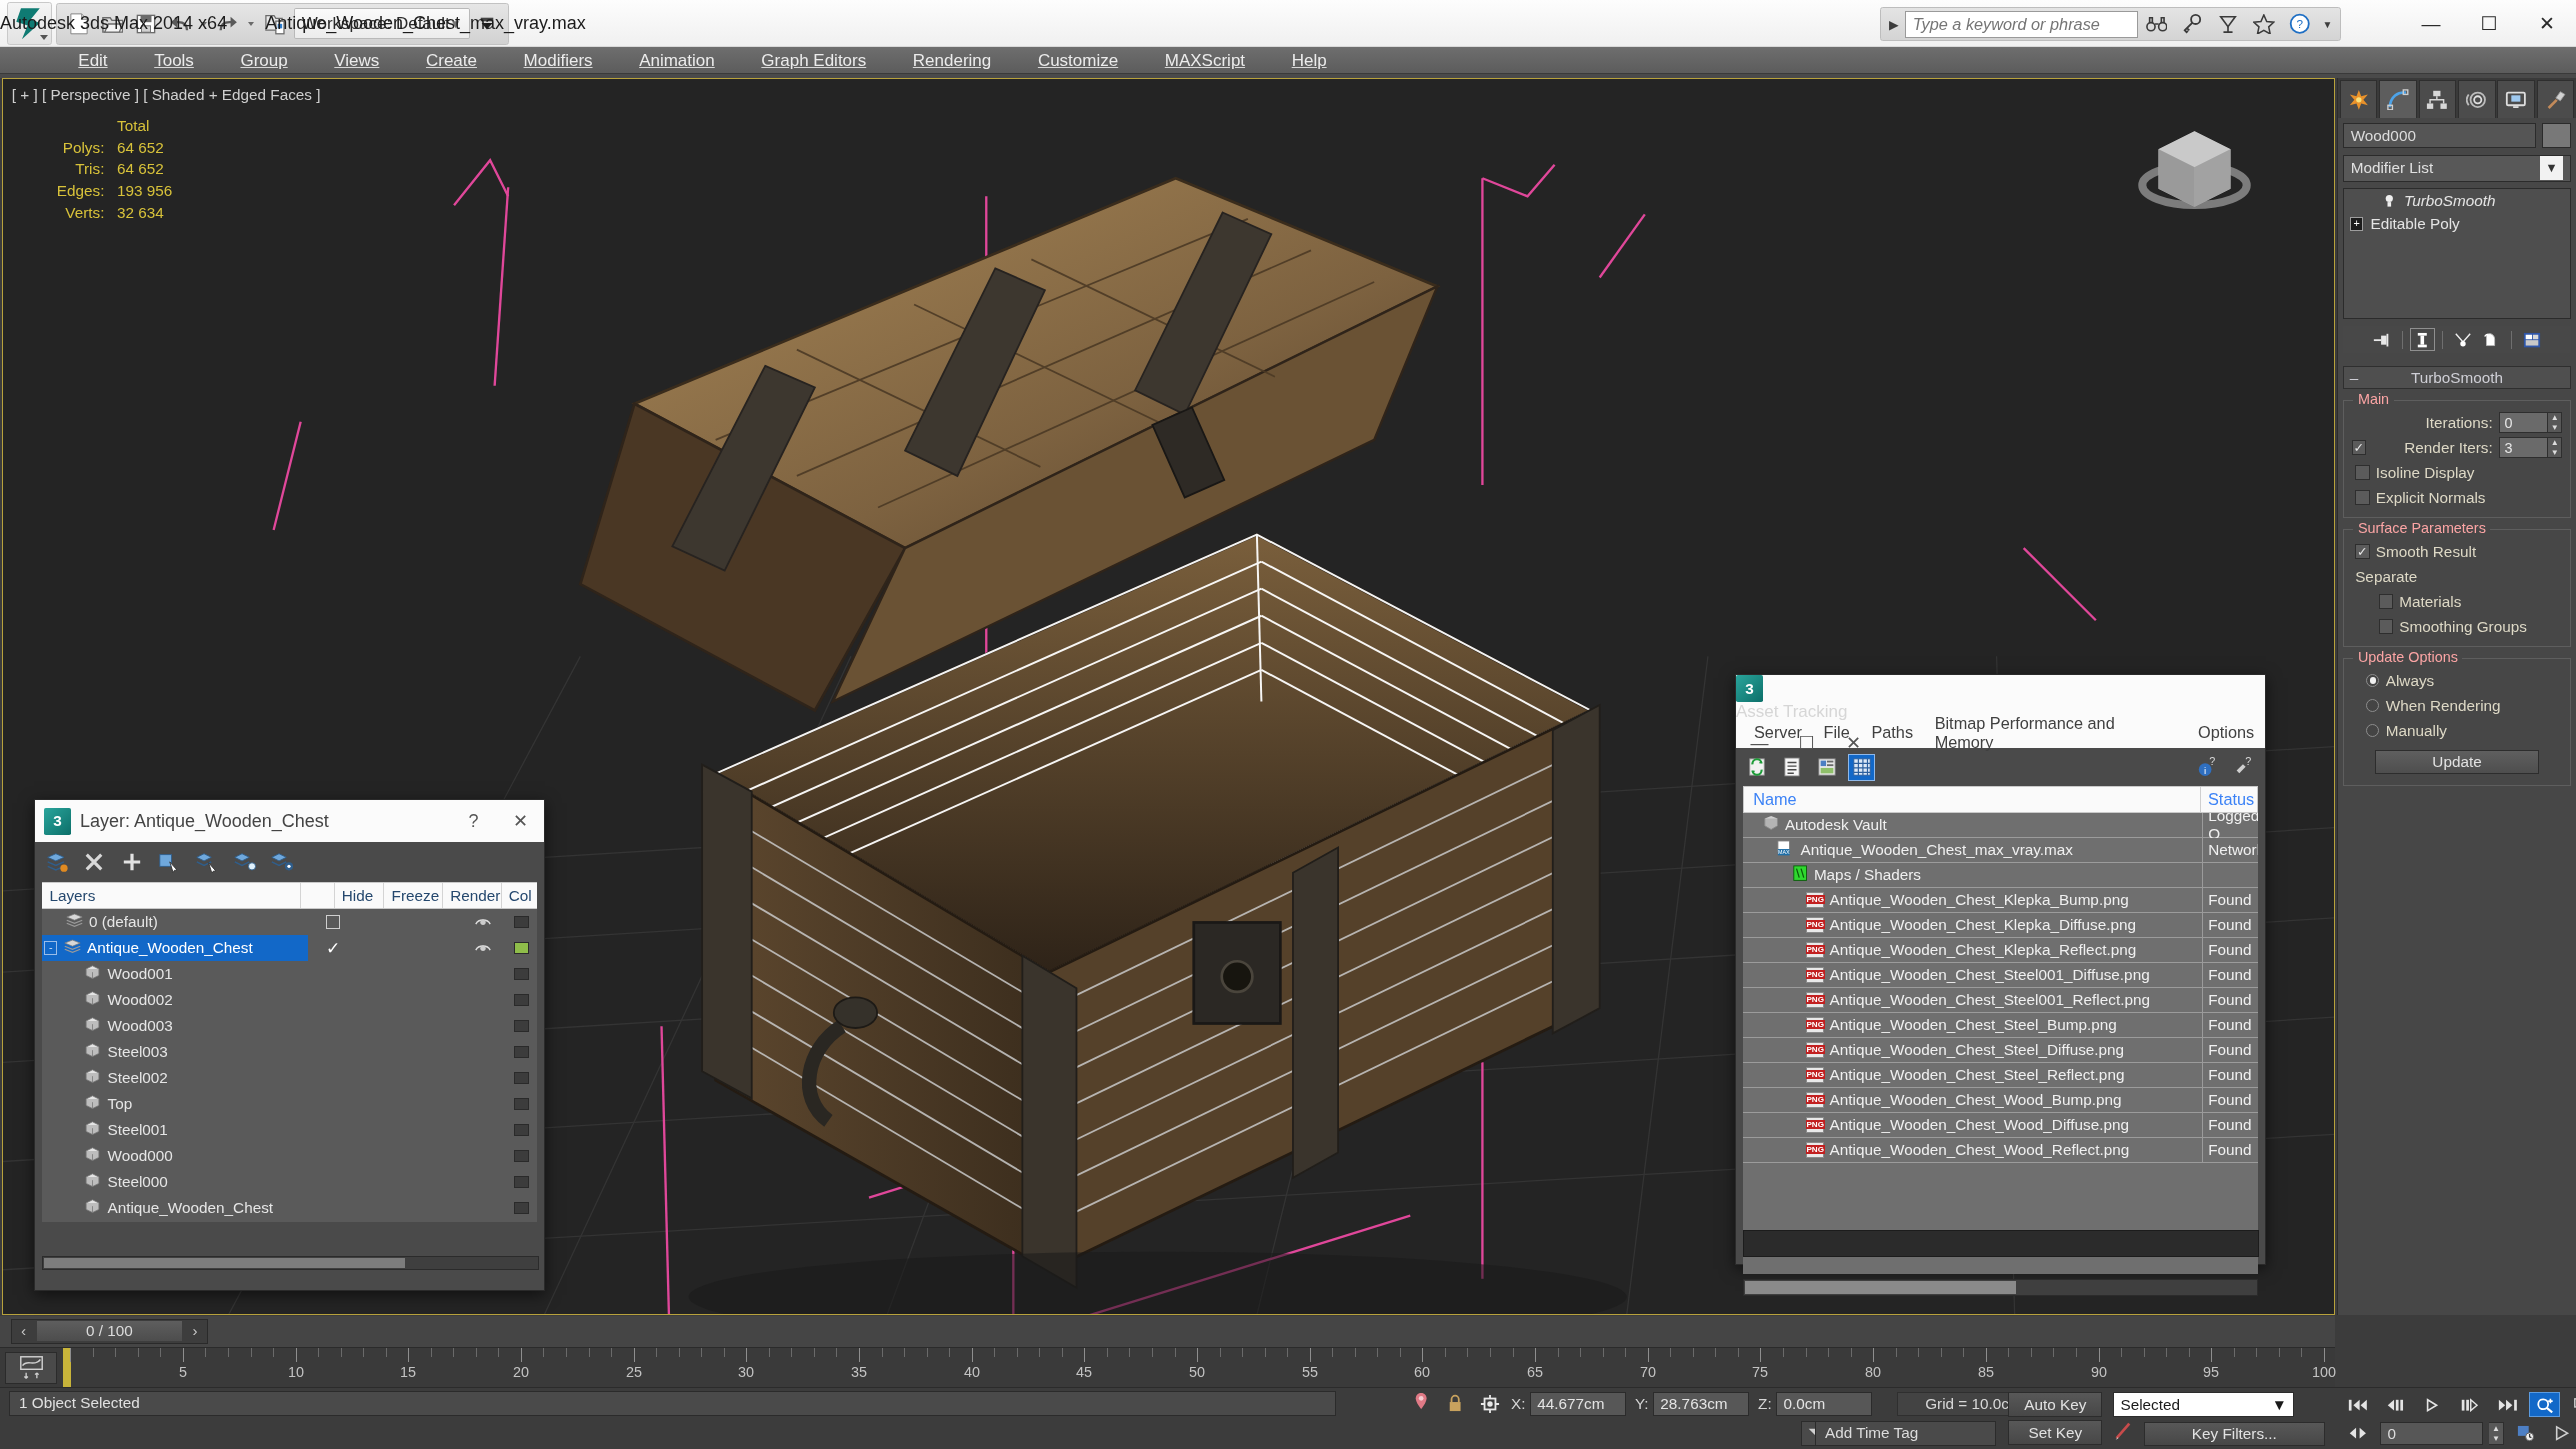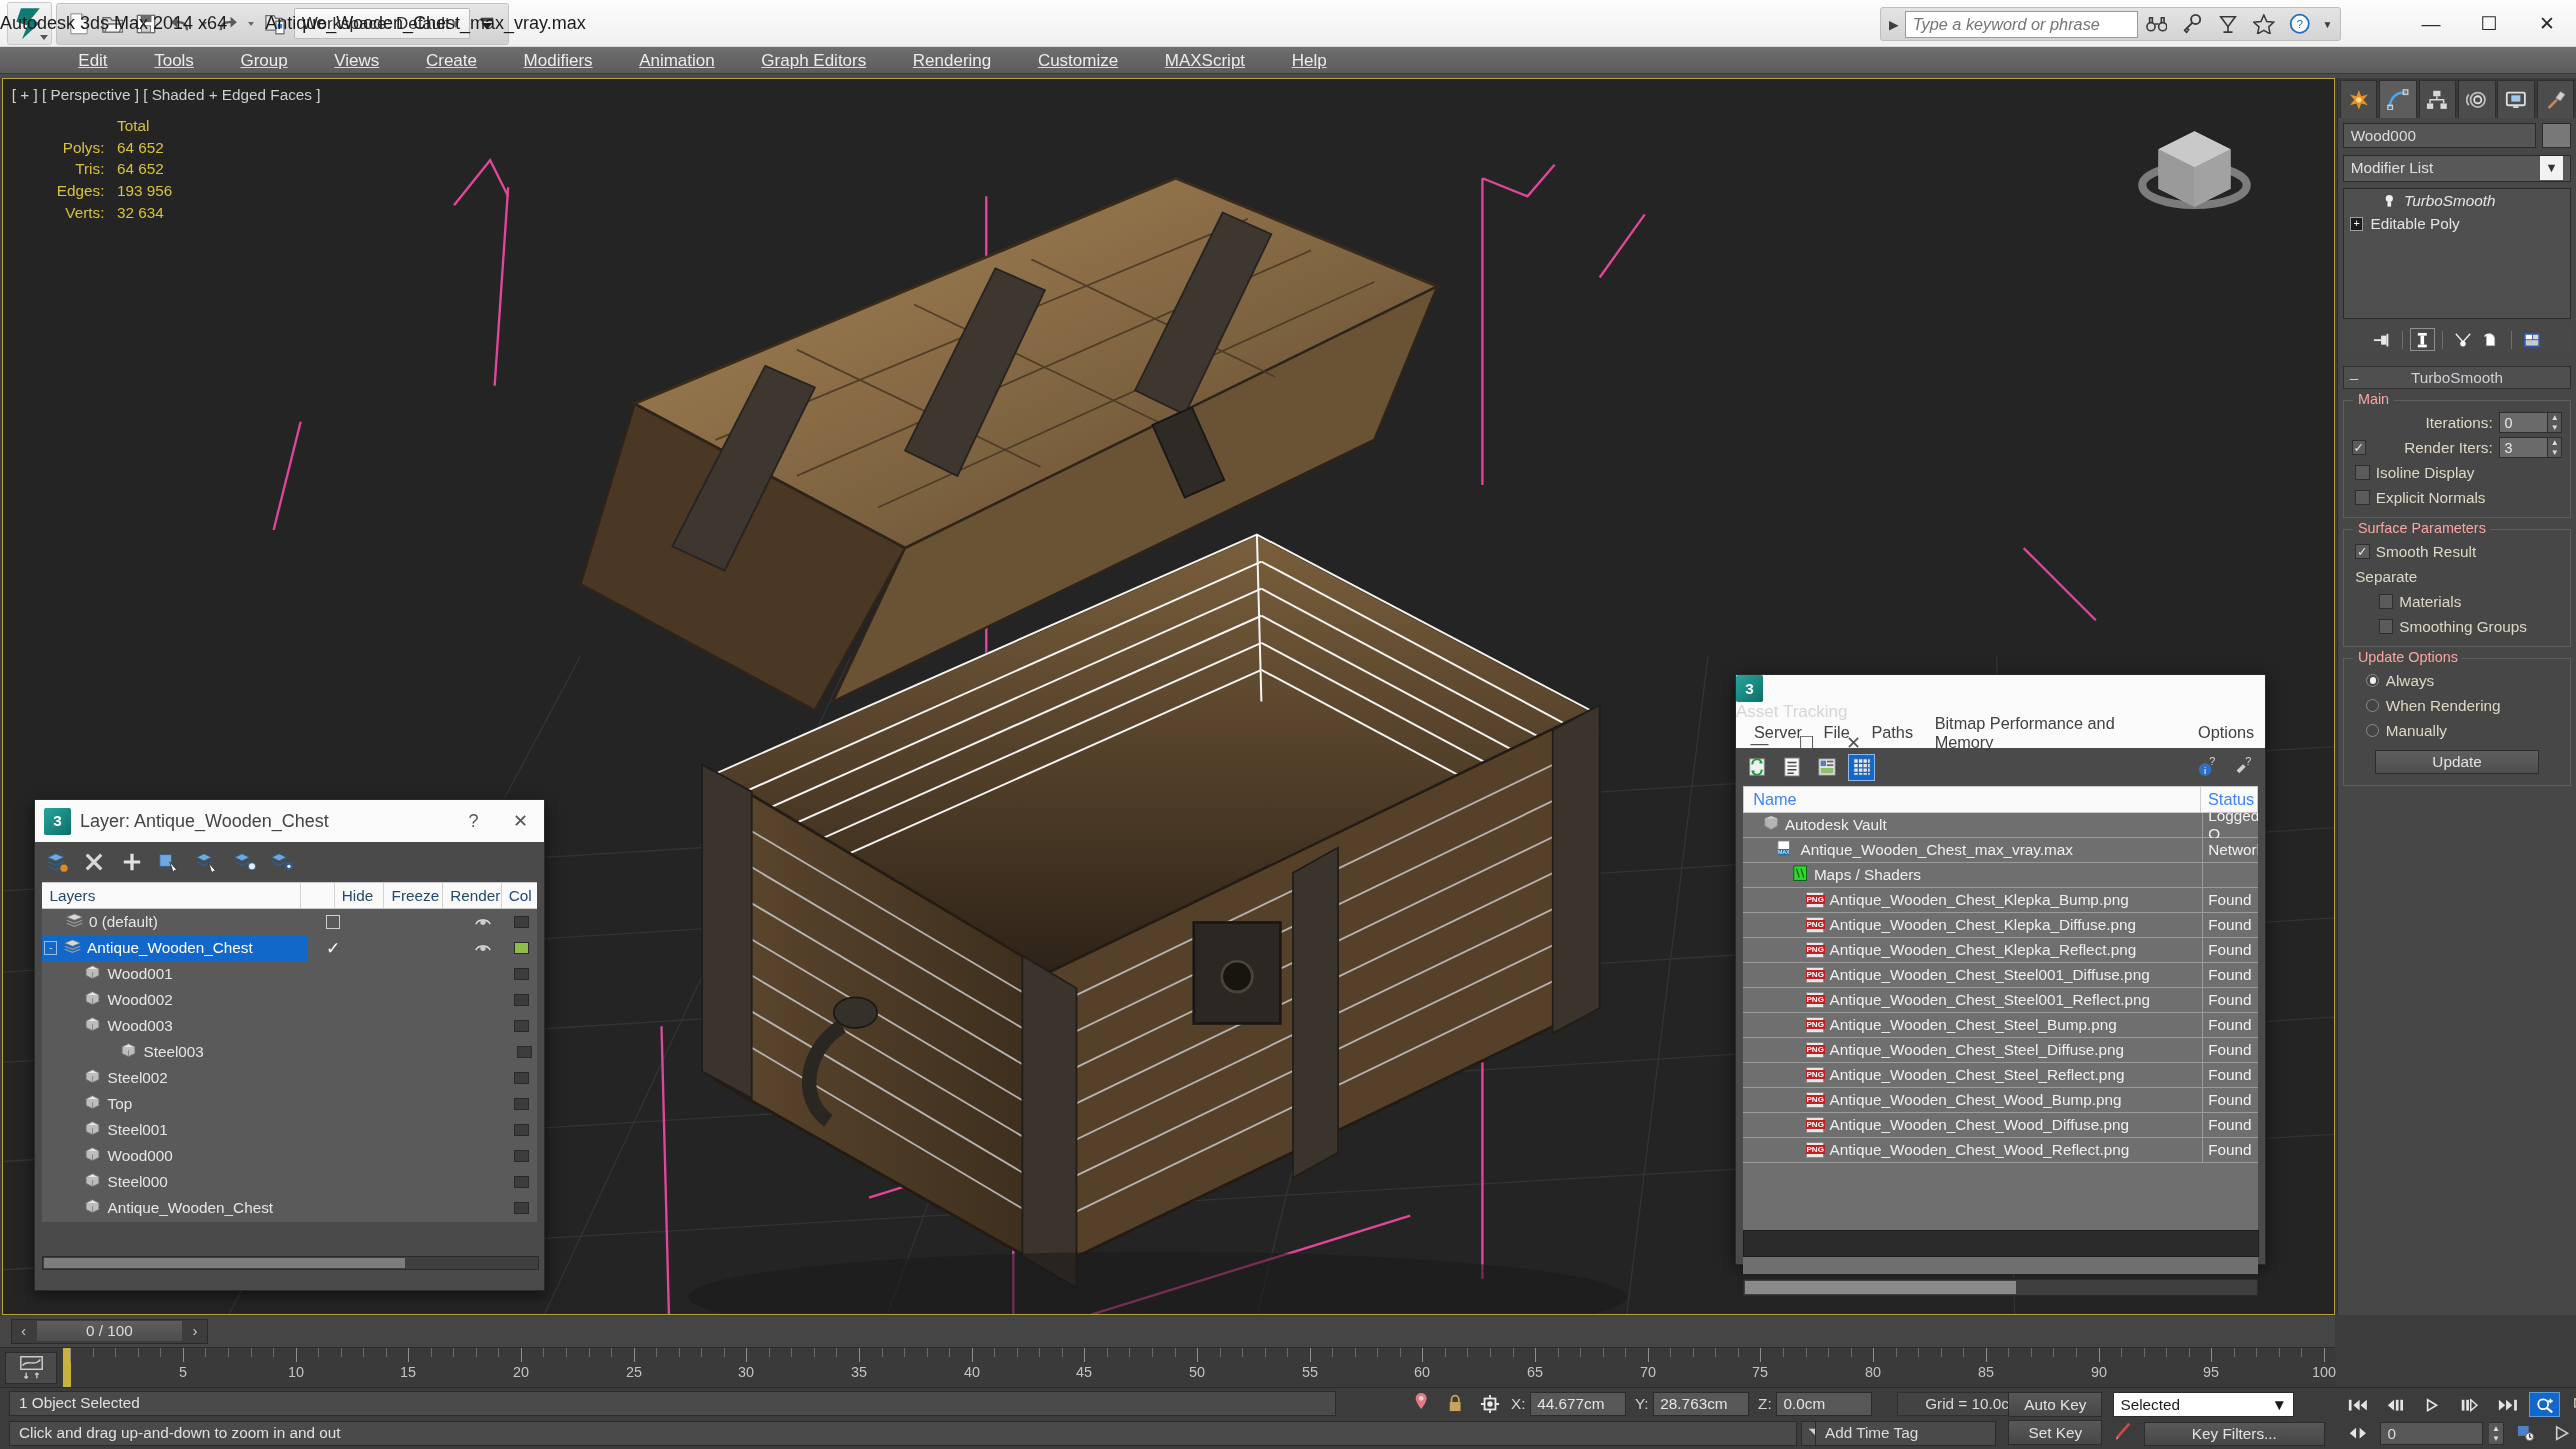--- a/index.html
+++ b/index.html
@@ -877,21 +877,21 @@
         </span>
         <span class="lcol"></span>
         <span class="lcol"></span>
         <span class="lcol"></span>
         <span class="lcol"></span>
         <span class="lcol color">
           <span style="width:14.4px;height:12.6px;display:inline-block;background:#3c3c3c;border:0.9px solid #2a2a2a;"></span>
         </span>
       </div>
       <div class="lrow">
-        <span class="lname" style="padding-left:42px;margin-left:36px;">
+        <span class="lname" style="padding-left:42px;">
           <span><svg class="layericon" viewBox="0 0 20 18">
               <path d="M10 1l8 4-8 4-8-4z" fill="#e4e4e4" stroke="#777"></path>
               <path d="M2 5v8l8 4 8-4V5" fill="#bdbdbd" stroke="#777"></path>
               <path d="M10 9v8" stroke="#777"></path>
             </svg></span>
           <span>Steel003</span>
         </span>
         <span class="lcol"></span>
         <span class="lcol"></span>
         <span class="lcol"></span>
@@ -1385,21 +1385,20 @@
       <div class="tick minor" style="left: 2193px;"></div>
       <div class="tick minor" style="left: 2216px;"></div>
       <div class="tick minor" style="left: 2238px;"></div>
       <div class="tick major" style="left: 2261px;"></div>
       <div class="ticklabel" style="left: 2261px;">100</div>
     </div>
 </div>
 
 <div id="statusarea">
   <div id="statusline1">1 Object Selected</div>
-  <div id="statusline2">Click and drag up-and-down to zoom in and out</div>
 
   <div id="coordarea">
     <div class="cicon">
       <svg width="16.3" height="23.5" viewBox="0 0 18 26">
           <path d="M9 1c4 0 6 3 6 6 0 5-6 12-6 12S3 12 3 7c0-3 2-6 6-6z" fill="#e07a86"></path>
           <circle cx="9" cy="7" r="2.6" fill="#f6cdd2"></circle>
         </svg>
     </div>
     <div class="cicon">
       <svg width="16.3" height="21.7" viewBox="0 0 18 24">

